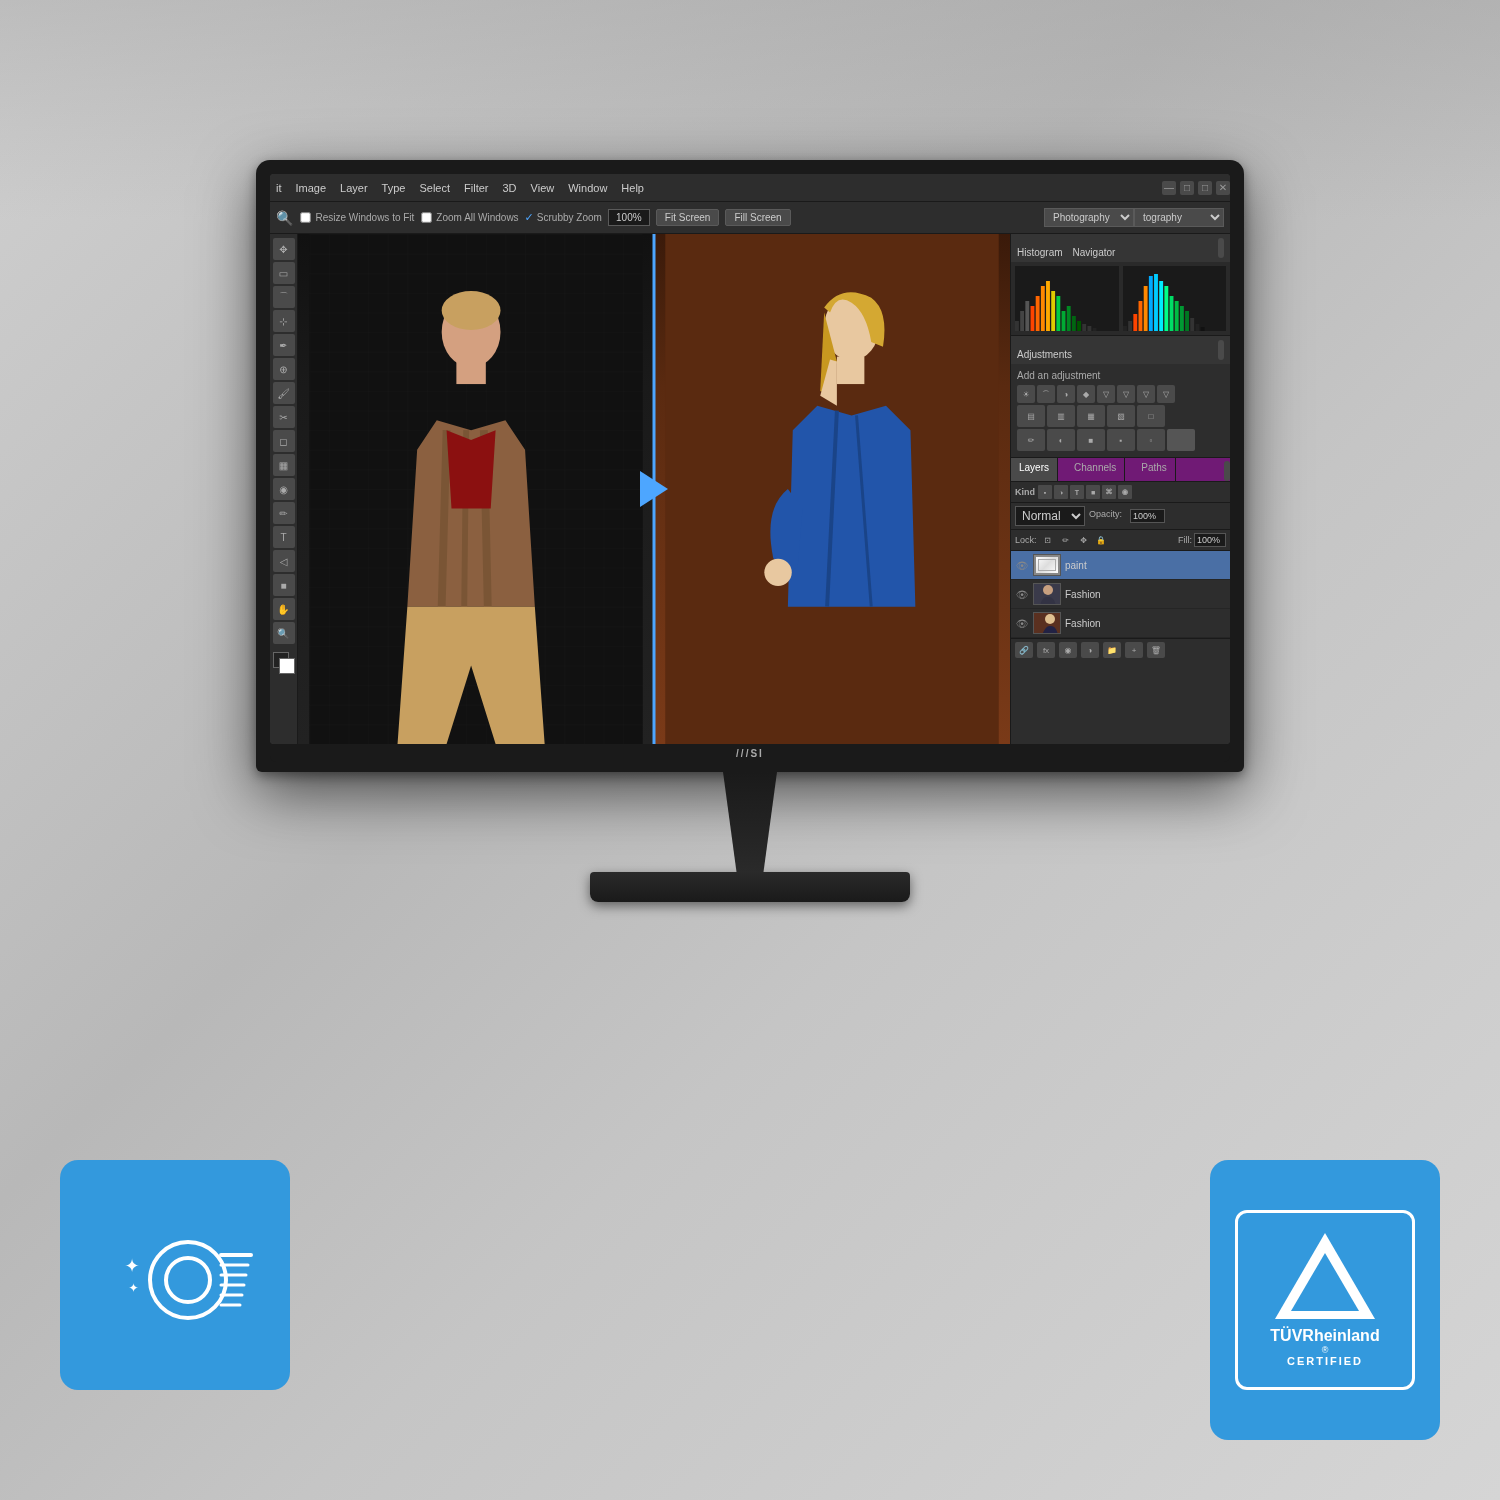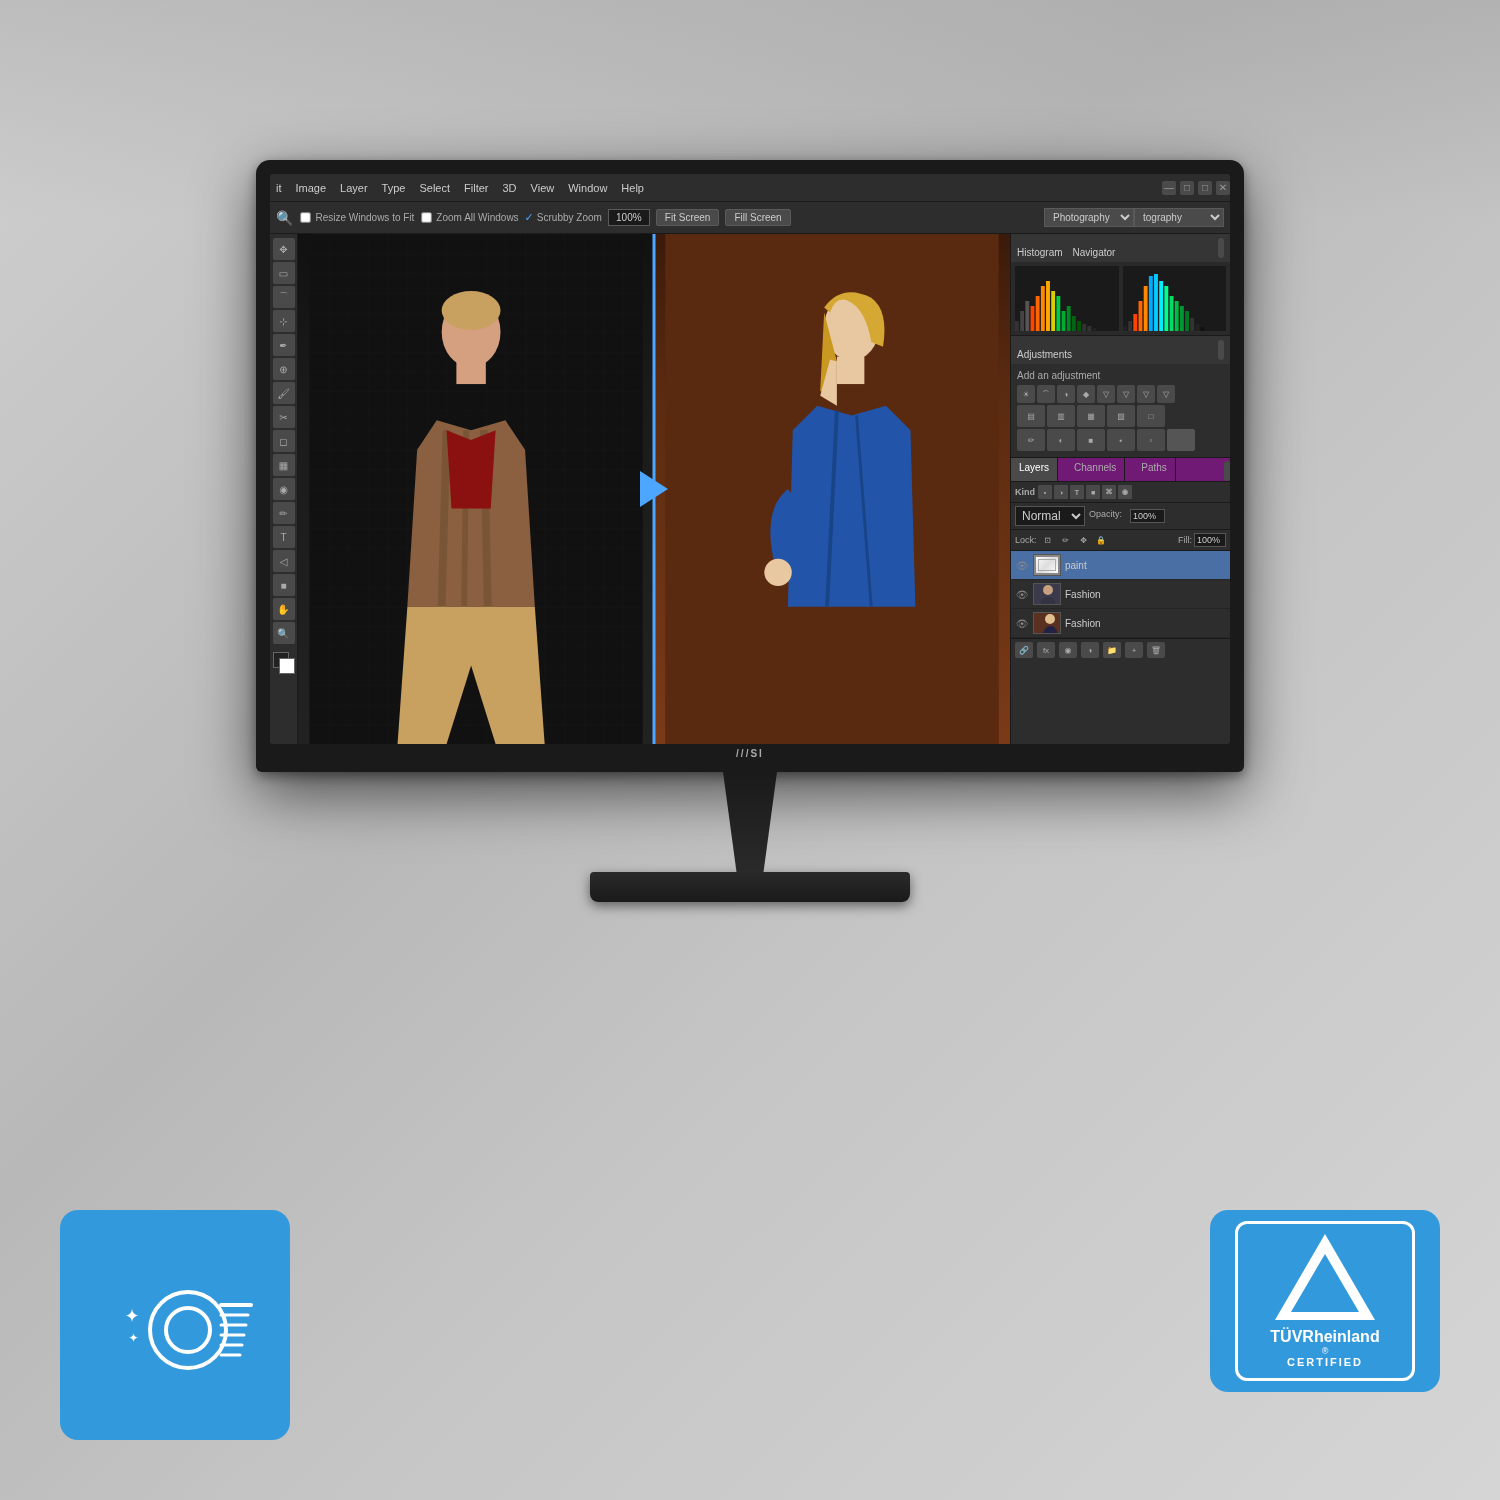--- a/index.html
+++ b/index.html
@@ -576,21 +576,21 @@
     }
 
     .eyecare-circle-stack {
       position: relative;
       width: 80px;
       height: 80px;
     }
 
     .badge-tuv {
       width: 230px;
-      height: 182px;
+      height: 280px;
       background: #3399dd;
       border-radius: 18px;
       display: flex;
       flex-direction: column;
       align-items: center;
       justify-content: center;
       padding: 16px;
       gap: 6px;
     }
 

